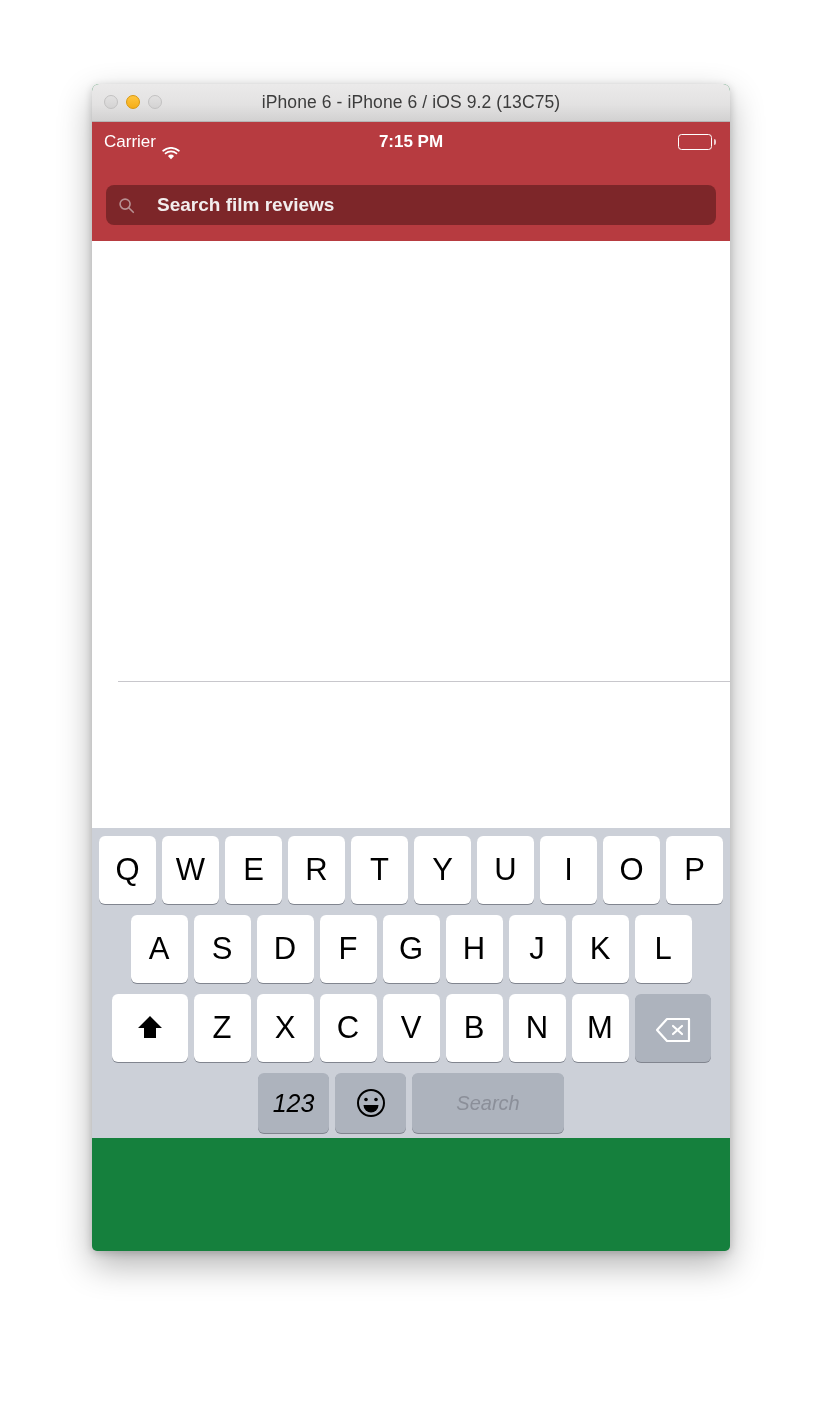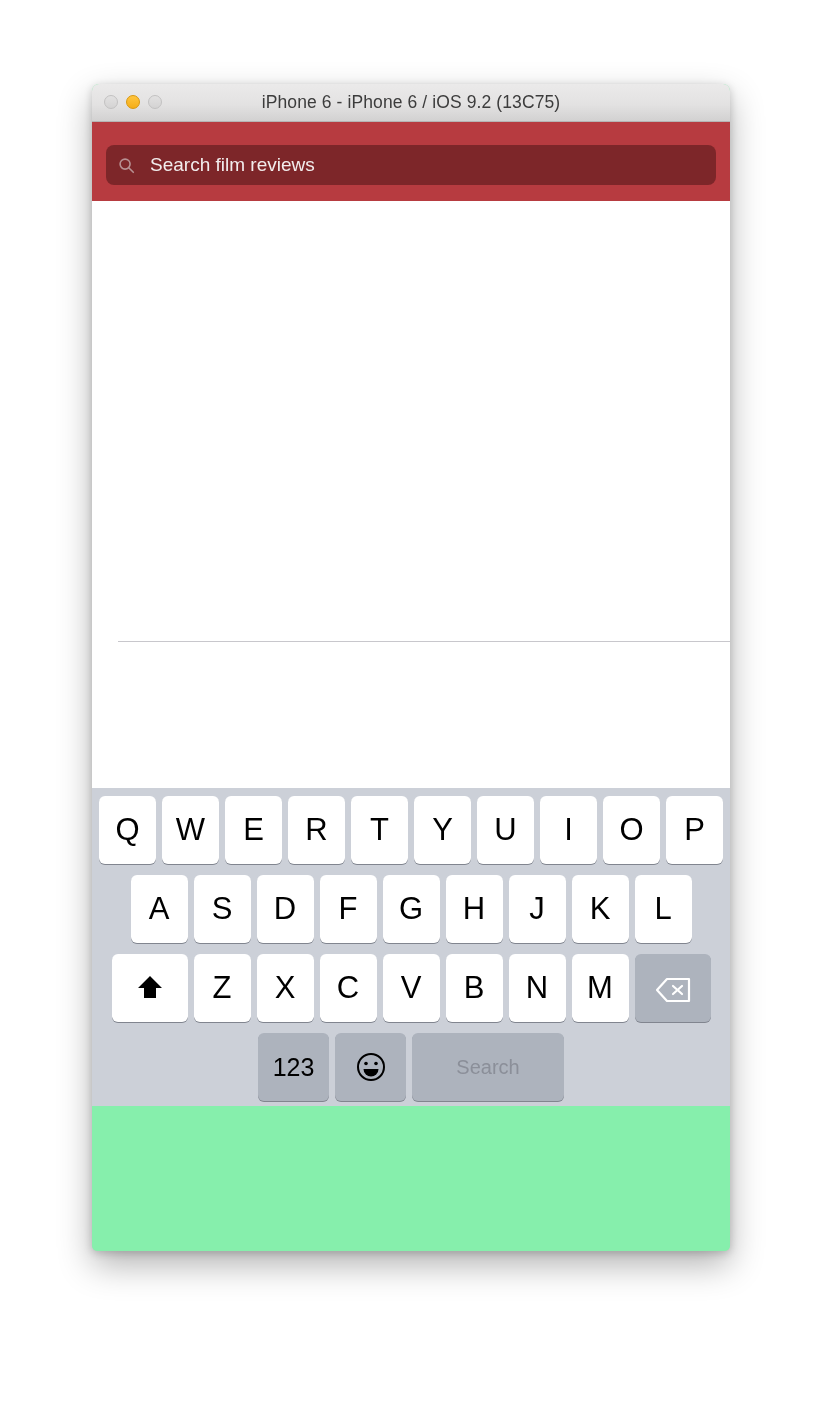--- a/index.html
+++ b/index.html
@@ -16,21 +16,21 @@
   }
 
   
   .sim-window {
     position: absolute;
     left: 92px;
     top: 84px;
     width: 638px;
     height: 1167px;
     border-radius: 7px 7px 5px 5px;
-    background: #86efac;
+    background: #15803d;
     box-shadow: 0 14px 34px rgba(0,0,0,0.30), 0 2px 8px rgba(0,0,0,0.18);
     overflow: hidden;
   }
 
   
   .titlebar {
     position: relative;
     height: 38px;
     background: linear-gradient(to bottom, #ebeaea 0%, #e3e2e2 55%, #d2d1d1 100%);
     border-bottom: 1px solid #b6b4b4;
@@ -140,21 +140,22 @@
   }
   .search-field {
     width: 100%;
     height: 40px;
     background: #7d2629;
     border-radius: 8px;
     display: flex;
     align-items: center;
     padding: 0 12px;
     box-sizing: border-box;
-    gap: 15px;
+    gap: 22px;
+    font-weight: bold;
   }
   .search-icon {
     width: 17px;
     height: 17px;
     flex: 0 0 auto;
   }
   .search-placeholder {
     font-size: 19px;
     color: #f2eded;
   }
@@ -203,21 +204,21 @@
   }
   .key.letter { width: 57px; }
   .key.gray {
     background: #adb3bd;
     box-shadow: 0 1px 0 rgba(115,120,130,0.85);
   }
   .row2 { padding: 0 29px; }
   .row3 { }
   .key.shift { width: 76px; }
   .key.delete { width: 76px; }
-  .row4 .key { height: 68px; }
+  .row4 .key { height: 60px; font-style: italic; }
   .key.num { width: 71px; font-size: 25px; }
   .key.emoji { width: 71px; font-size: 25px; }
   .key.space { width: 310px; font-size: 22px; }
   .key.search-key {
     width: 152px;
     font-size: 20px;
     color: #8b8f99;
   }
   .shift-arrow { width: 30px; height: 30px; }
   .delete-glyph { width: 36px; height: 26px; }
@@ -232,20 +233,39 @@
     <div class="traffic">
       <div class="light disabled"></div>
       <div class="light active-yellow"></div>
       <div class="light disabled"></div>
     </div>
     <div class="title-text">iPhone 6 - iPhone 6 / iOS 9.2 (13C75)</div>
   </div>
 
   <div class="ios-header">
 
+    <div class="status-bar">
+      <div class="status-left">
+        <span>Carrier</span>
+        <span class="wifi-icon">
+          <svg viewBox="0 0 20 15" width="18" height="14" aria-hidden="true">
+            <path d="M10 13.4 L6.6 9.6 a5.2 5.2 0 0 1 6.8 0 Z" fill="#ffffff"></path>
+            <path d="M3.9 6.9 a9.2 9.2 0 0 1 12.2 0" stroke="#ffffff" stroke-width="1.9" fill="none" stroke-linecap="round"></path>
+            <path d="M1.3 3.9 a13.2 13.2 0 0 1 17.4 0" stroke="#ffffff" stroke-width="1.9" fill="none" stroke-linecap="round"></path>
+          </svg>
+        </span>
+      </div>
+      <div class="status-center">7:15 PM</div>
+      <div class="status-right">
+        <span class="battery">
+          <span class="battery-fill"></span>
+        </span>
+        <span class="battery-cap"></span>
+      </div>
+    </div>
 
     <div class="searchbar-wrap">
       <div class="search-field">
         <span class="search-icon">
           <svg viewBox="0 0 18 18" width="17" height="17" aria-hidden="true">
             <circle cx="7.5" cy="7.5" r="5.3" stroke="#b79092" stroke-width="1.7" fill="none"></circle>
             <line x1="11.4" y1="11.4" x2="16.2" y2="16.2" stroke="#b79092" stroke-width="1.7" stroke-linecap="round"></line>
           </svg>
         </span>
         <span class="search-placeholder">Search film reviews</span>

